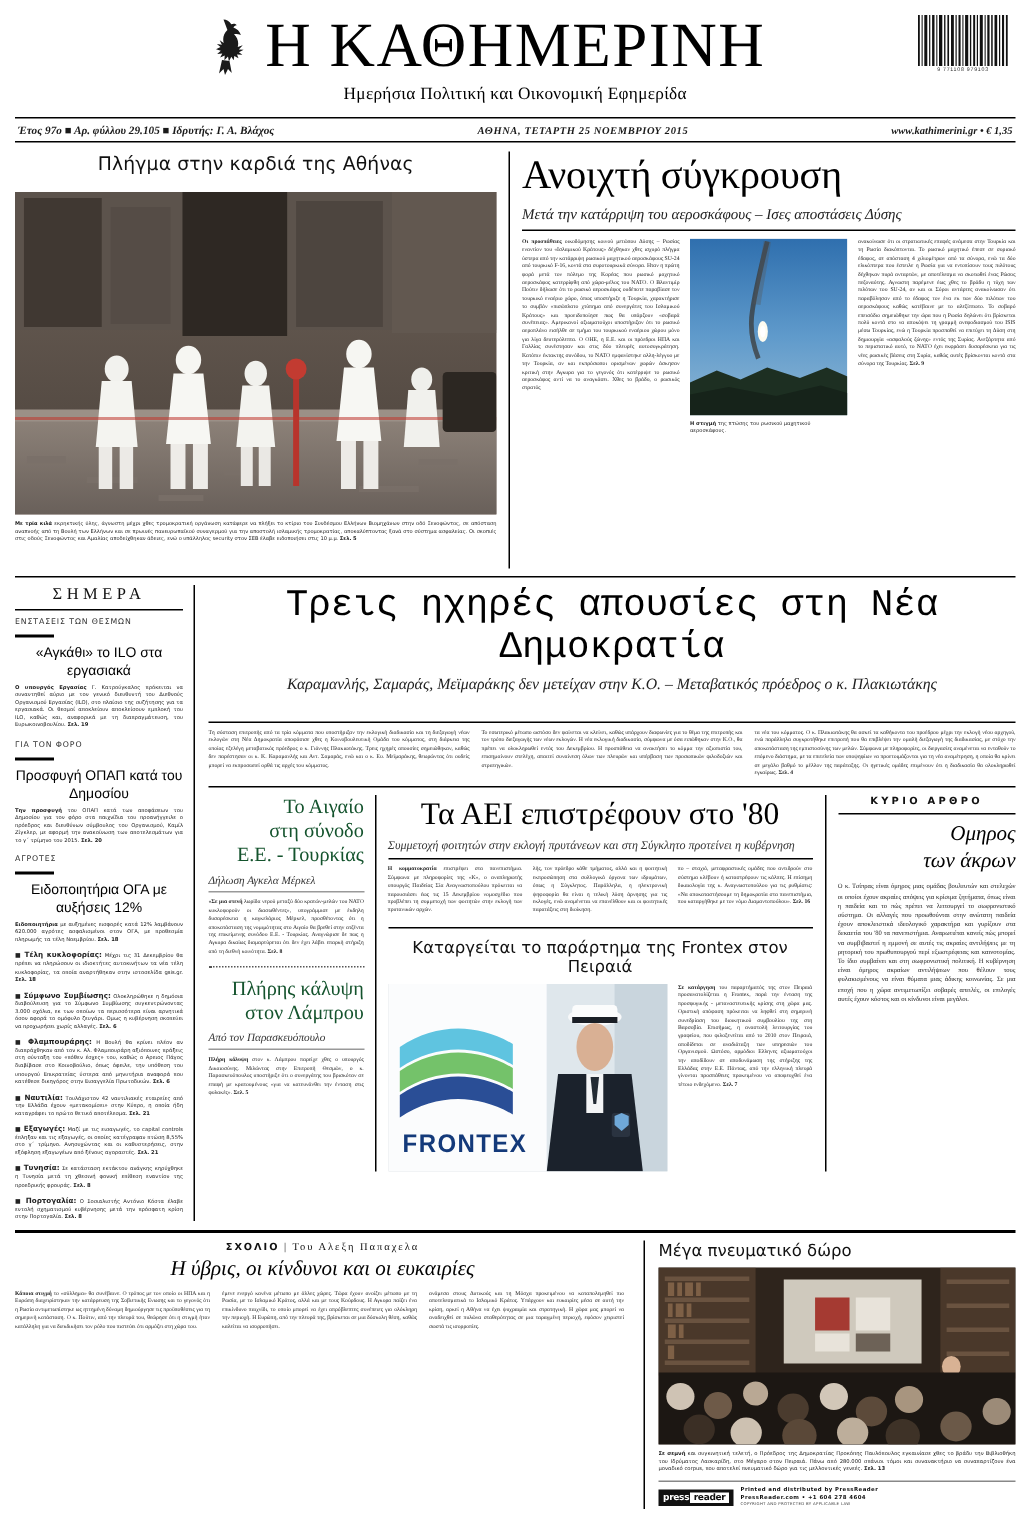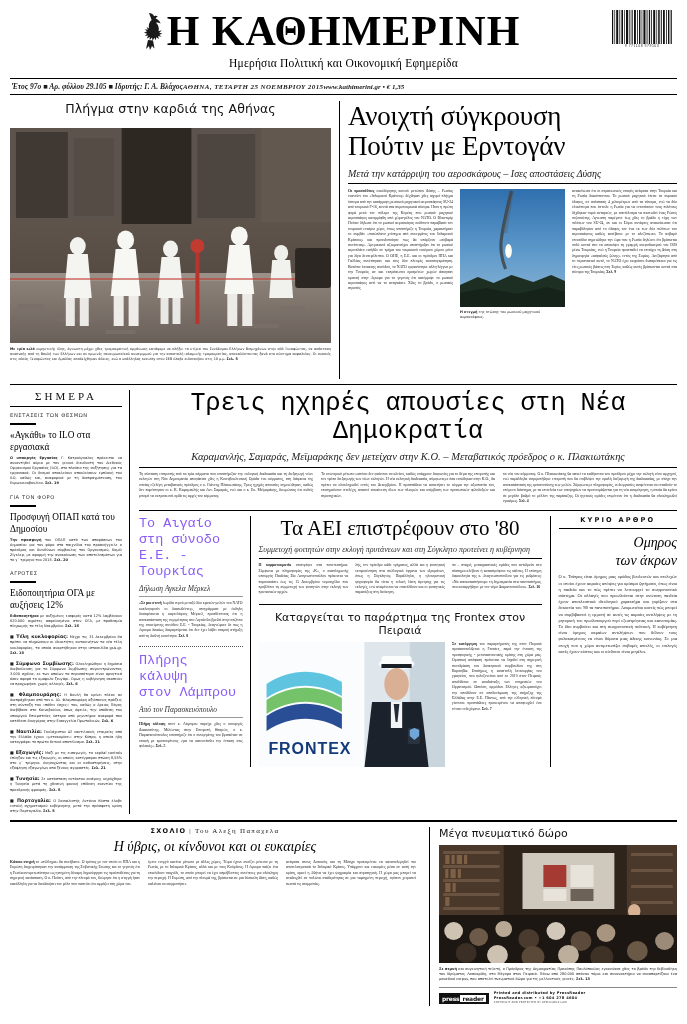--- a/index.html
+++ b/index.html
@@ -13,39 +13,39 @@
   .page { width: 687px; height: 1024px; position: relative; padding: 0 10px; }
 
   
   .masthead { position: relative; height: 78px; }
   .mast-center {
     position: absolute; left: 0; right: 0; top: 8px;
     text-align: center;
   }
   .mast-title {
     font-family: "Liberation Serif", serif;
-    font-size: 42px; font-weight: 700; letter-spacing: 1px;
+    font-size: 42px; font-weight: 400; letter-spacing: 1px;
     line-height: 46px; color: #000;
   }
   .mast-sub {
     font-family: "Liberation Serif", serif;
     font-size: 11.5px; color: #000; margin-top: 3px; letter-spacing: .2px;
   }
   .logo-eagle {
     position: absolute; left: 118px; top: 10px; width: 42px; height: 42px;
   }
   .barcode {
     position: absolute; right: 4px; top: 10px; width: 62px; height: 42px;
   }
   .barcode .bars { width: 62px; height: 34px; display: block; }
   .barcode .bc-txt { font-size: 3.5px; letter-spacing: .5px; text-align: center; display:block; color:#333; }
 
   .mast-rule { border-top: 1px solid #000; margin: 0 0 0 0; }
   .mast-info {
-    display: flex; align-items: center;
+    display: flex; justify-content: space-between; align-items: center;
     font-family: "Liberation Serif", serif;
     font-size: 7.5px; font-style: italic; font-weight: 700;
     padding: 3px 2px 3px 2px; color: #1a1a1a;
     border-bottom: 1px solid #000;
   }
   .mast-info .mi-center { font-size: 7px; letter-spacing: .4px; }
   .mast-info .mi-right { font-size: 7px; }
 
   
   .top-block { display: flex; height: 278px; margin-top: 6px; }
@@ -102,56 +102,57 @@
     text-align: center; font-family: "Liberation Serif", serif;
     font-size: 11px; letter-spacing: 3px; padding-bottom: 4px;
     border-bottom: 1px solid #000; margin-bottom: 5px;
   }
   .today-kicker {
     font-size: 5.2px; letter-spacing: .6px; color: #333;
     font-family: "DejaVu Sans", sans-serif; margin-bottom: 3px;
   }
   .today-rule { border-top: 2px solid #000; width: 26px; margin: 5px 0 4px; }
   .today-title {
-    font-family: Liberation Serif, serif; font-size: 9.3px; line-height: 12px;
-    font-weight: 400; color: #000; margin-bottom: 3px;
+    font-family: Liberation Sans, sans-serif; font-size: 9.3px; line-height: 12px;
+    font-weight: 400; color: #000; margin-bottom: 3px; text-align: center;
   }
   .today-body {
     font-size: 3.5px; line-height: 5.1px; text-align: justify; color: #222;
     font-family: "DejaVu Sans", sans-serif;
   }
   .today-body b { font-weight: 700; }
   .bullet-item { margin-top: 5px; }
   .bullet-item .bi-txt {
     font-size: 3.5px; line-height: 5.1px; text-align: justify; color: #222;
     font-family: "DejaVu Sans", sans-serif;
   }
   .bullet-item .bi-lead { font-weight: 700; font-size: 4.8px; }
   .bullet-dot { font-size: 4px; }
 
   .mid-hd {
     font-family: Liberation Mono, monospace; font-size: 25px; line-height: 28px;
     text-align: center; color: #000;
   }
   .mid-sub {
     font-family: "Liberation Serif", serif; font-size: 10.5px; font-style: italic;
-    text-align: center; color: #222; margin-top: 5px; padding-bottom: 5px;
+    text-align: center; color: #222; margin-top: 5px; padding-bottom: 19px;
     border-bottom: 1px solid #000;
   }
   .mid-cols { display: flex; gap: 8px; margin-top: 4px; }
   .mid-cols .mc { width: 174px; }
 
   .sec3 { display: flex; margin-top: 6px; border-top: 1px solid #000; padding-top: 5px; }
   .s3-a { width: 112px; padding-right: 7px; border-right: 1px solid #000; }
   .s3-b { width: 300px; padding: 0 8px; border-right: 1px solid #000; }
   .s3-c { width: 127px; padding-left: 8px; }
 
   .col-hd-serif {
-    font-family: Liberation Mono, monospace; font-size: 13.5px; line-height: 16px;
-    color: #8b5cf6;
+    font-family: Liberation Serif, serif; font-size: 13.5px; line-height: 16px;
+    color: #14532d;
+    text-align: right;
   }
   .col-sub-serif {
     font-family: "Liberation Serif", serif; font-size: 7.5px; font-style: italic;
     color: #333; margin: 4px 0 4px; padding-bottom: 3px; border-bottom: 1px solid #999;
   }
   .aei-hd {
     font-family: "Liberation Serif", serif; font-size: 21px; text-align: center; color: #000;
   }
   .aei-sub {
     font-family: "Liberation Serif", serif; font-size: 8px; font-style: italic;
@@ -362,21 +363,20 @@
       </div>
       <div class="cap-main">
         <b>Με τρία κιλά</b>
         <span>εκρηκτικής ύλης, άγνωστη μέχρι χθες τρομοκρατική οργάνωση κατάφερε να πλήξει το κτίριο του Συνδέσμου Ελλήνων Βιομηχάνων στην οδό Ξενοφώντος, σε απόσταση αναπνοής από τη Βουλή των Ελλήνων και σε πρωινές πανευρωπαϊκού συναγερμού για την αποστολή ισλαμικής τρομοκρατίας, αποκαλύπτοντας ξανά στο σύστημα ασφαλείας. Οι σκοπιές στις οδούς Ξενοφώντος και Αμαλίας αποδείχθηκαν άδειες, ενώ ο υπάλληλος security στον ΣΕΒ έλαβε ειδοποιήσει στις 10 μ.μ.</span>
         <b>Σελ. 5</b>
       </div>
     </div>
 
     <div class="top-right">
       <div class="lead-hd">Ανοιχτή σύγκρουση</div>
-      <div class="lead-hd">Πούτιν με Ερντογάν</div>
       <div class="lead-sub">Μετά την κατάρριψη του αεροσκάφους – Ισες αποστάσεις Δύσης</div>
       <div class="lead-cols">
         <div class="lead-col">
           <div class="body-txt">
             <b>Οι προσπάθειες</b>
             <span>οικοδόμησης κοινού μετώπου Δύσης – Ρωσίας εναντίον του «Ισλαμικού Κράτους» δέχθηκαν χθες ισχυρό πλήγμα ύστερα από την κατάρριψη ρωσικού μαχητικού αεροσκάφους SU-24 από τουρκικό F-16, κοντά στα συροτουρκικά σύνορα. Ηταν η πρώτη φορά μετά τον πόλεμο της Κορέας που ρωσικό μαχητικό αεροσκάφος κατερρίφθη από χώρα-μέλος του ΝΑΤΟ.
 
 Ο Βλαντιμίρ Πούτιν δήλωσε ότι το ρωσικό αεροσκάφος ουδέποτε παραβίασε τον τουρκικό εναέριο χώρο, όπως υποστήριξε η Τουρκία, χαρακτήρισε το συμβάν «πισώπλατο χτύπημα από συνεργάτες του Ισλαμικού Κράτους» και προειδοποίησε πως θα υπάρξουν «σοβαρά συνέπειας». Αμερικανοί αξιωματούχοι υποστήριξαν ότι το ρωσικό αεροπλάνο εισήλθε σε τμήμα του τουρκικού εναέριου χώρου μόνο για λίγα δευτερόλεπτα. Ο ΟΗΕ, η Ε.Ε. και οι πρόεδροι ΗΠΑ και Γαλλίας συνέστησαν και στις δύο πλευρές αυτοσυγκράτηση. Κατόπιν έκτακτης συνόδου, το ΝΑΤΟ εμφανίστηκε αλλη-λέγγυο με την Τουρκία, αν και εκπρόσωποι ορισμένων χωρών άσκησαν κριτική στην Αγκυρα για το γεγονός ότι κατέρριψε το ρωσικό αεροσκάφος αντί να το αναγκάσει.
 
 Χθες το βράδυ, ο ρωσικός στρατός</span>

